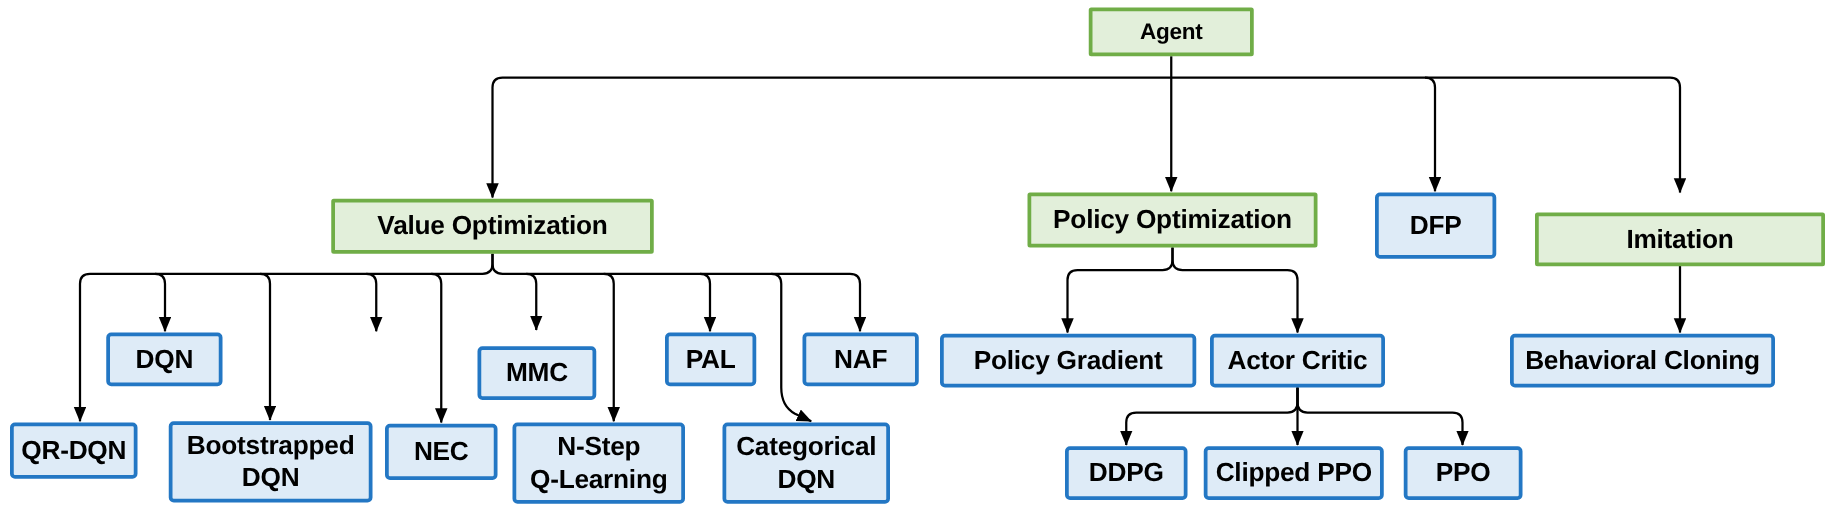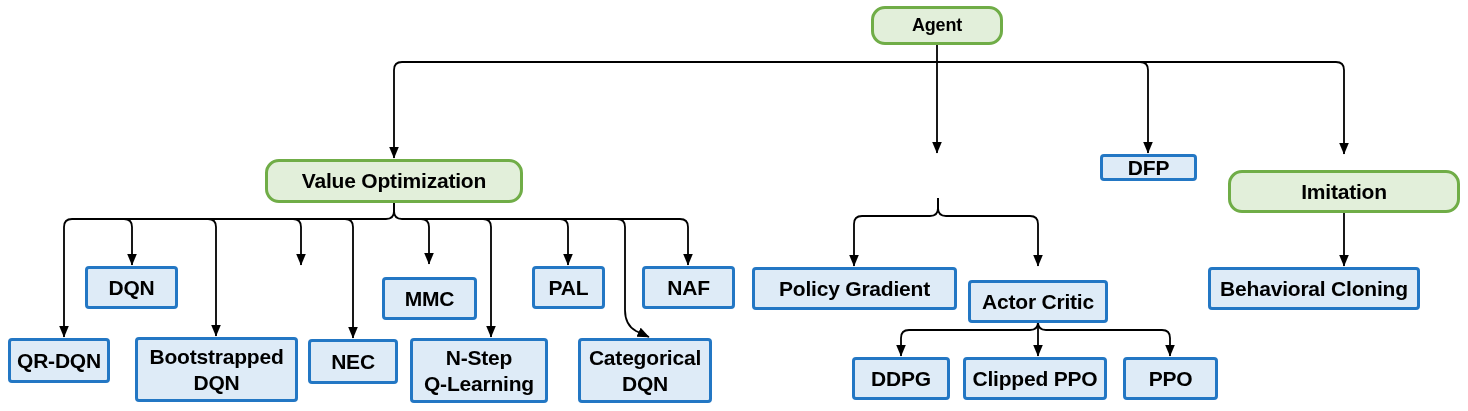--- a/index.html
+++ b/index.html
@@ -16,21 +16,21 @@
   #canvas{position:relative;width:1468px;height:411px;}
   svg.edges{position:absolute;left:0;top:0;width:1468px;height:411px;}
   svg.edges path.edge{fill:none;stroke:var(--connector);stroke-width:1.8;}
   #arrow path{fill:var(--connector);stroke:none;}
   .node{
     position:absolute;display:flex;align-items:center;justify-content:center;
     text-align:center;font-weight:700;font-size:21px;line-height:1.2;
     color:#000;white-space:pre-line;letter-spacing:-0.2px;
   }
   .node.green{
-    background:var(--green-fill);border:3px solid var(--green-border);border-radius:14px;
+    background:var(--green-fill);border:3px solid var(--green-border);border-radius:2px;
   }
   .node.blue{
     background:var(--blue-fill);border:3px solid var(--blue-border);border-radius:4px;
   }
   .node.root{font-size:18px;}
 </style>
 </head>
 <body>
 
 <div id="canvas">
@@ -63,40 +63,41 @@
 
     <path class="edge" marker-end="url(#arrow)" d="M1344,198 L1344,266"></path>
 
     <path class="edge" marker-end="url(#arrow)" d="M1038,310 L1038,322 Q1038,330 1030,330 L909,330 Q901,330 901,338 L901,356"></path>
     <path class="edge" marker-end="url(#arrow)" d="M1038,310 L1038,356"></path>
     <path class="edge" marker-end="url(#arrow)" d="M1038,310 L1038,322 Q1038,330 1046,330 L1162,330 Q1170,330 1170,338 L1170,356"></path>
   </svg>
 
   <div class="node green root" style="left:871px;top:6px;width:132px;height:39px">Agent</div>
   <div class="node green" style="left:265px;top:159px;width:258px;height:44px">Value Optimization</div>
+  <div class="node green" style="left:822px;top:154px;width:232px;height:44px">Policy Optimization</div>
   <div class="node green" style="left:1228px;top:170px;width:232px;height:43px">Imitation</div>
 
-  <div class="node blue" style="left:1100px;top:154px;width:97px;height:27px">DFP</div>
+  <div class="node blue" style="left:1100px;top:154px;width:97px;height:53px">DFP</div>
 
   <div class="node blue" style="left:85px;top:266px;width:93px;height:43px">DQN</div>
   <div class="node blue" style="left:382px;top:277px;width:95px;height:43px">MMC</div>
   <div class="node blue" style="left:532px;top:266px;width:73px;height:43px">PAL</div>
   <div class="node blue" style="left:8px;top:338px;width:102px;height:45px">QR-DQN</div>
 
   <div class="node blue" style="left:642px;top:266px;width:93px;height:43px">NAF</div>
   <div class="node blue" style="left:135px;top:337px;width:163px;height:65px">Bootstrapped
 DQN</div>
   <div class="node blue" style="left:308px;top:339px;width:90px;height:45px">NEC</div>
   <div class="node blue" style="left:410px;top:338px;width:138px;height:65px">N-Step
 Q-Learning</div>
   <div class="node blue" style="left:578px;top:338px;width:134px;height:65px">Categorical
 DQN</div>
 
   <div class="node blue" style="left:752px;top:267px;width:205px;height:43px">Policy Gradient</div>
-  <div class="node blue" style="left:968px;top:280px;width:140px;height:43px">Actor Critic</div>
+  <div class="node blue" style="left:968px;top:267px;width:140px;height:43px">Actor Critic</div>
 
   <div class="node blue" style="left:852px;top:357px;width:98px;height:43px">DDPG</div>
   <div class="node blue" style="left:963px;top:357px;width:144px;height:43px">Clipped PPO</div>
   <div class="node blue" style="left:1123px;top:357px;width:95px;height:43px">PPO</div>
 
   <div class="node blue" style="left:1208px;top:267px;width:212px;height:43px">Behavioral Cloning</div>
 
 </div>
 
 </body></html>

